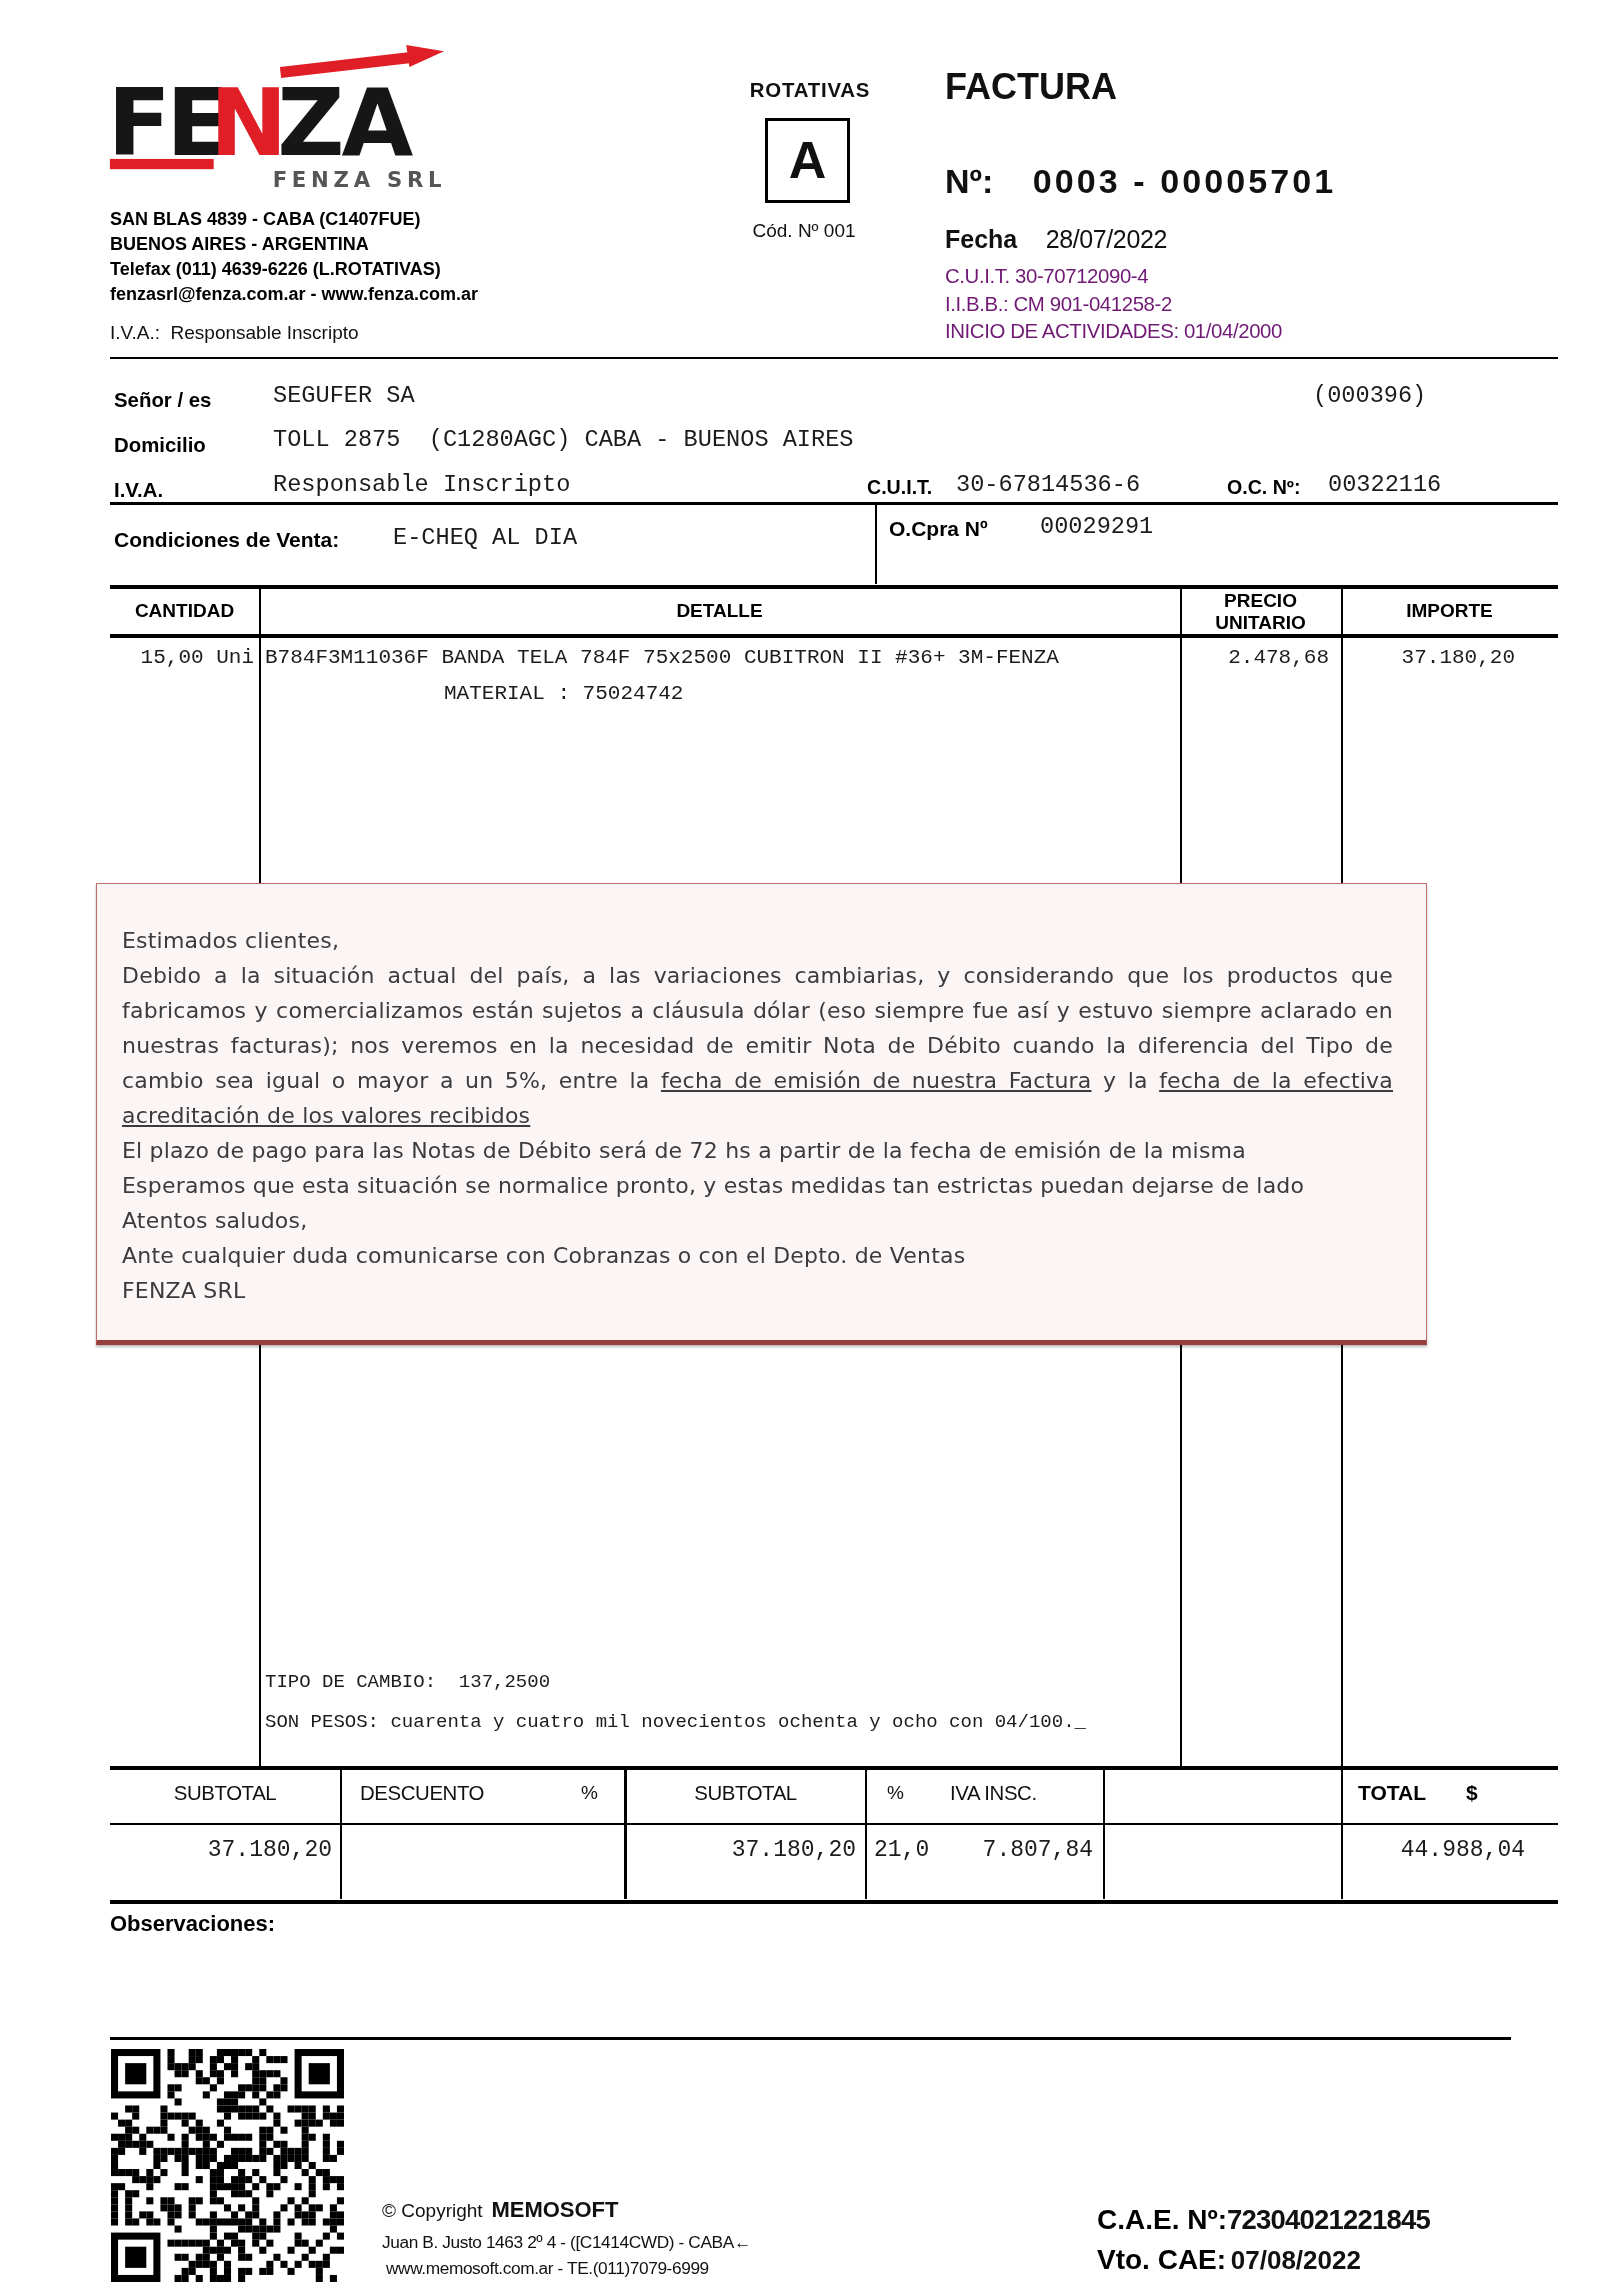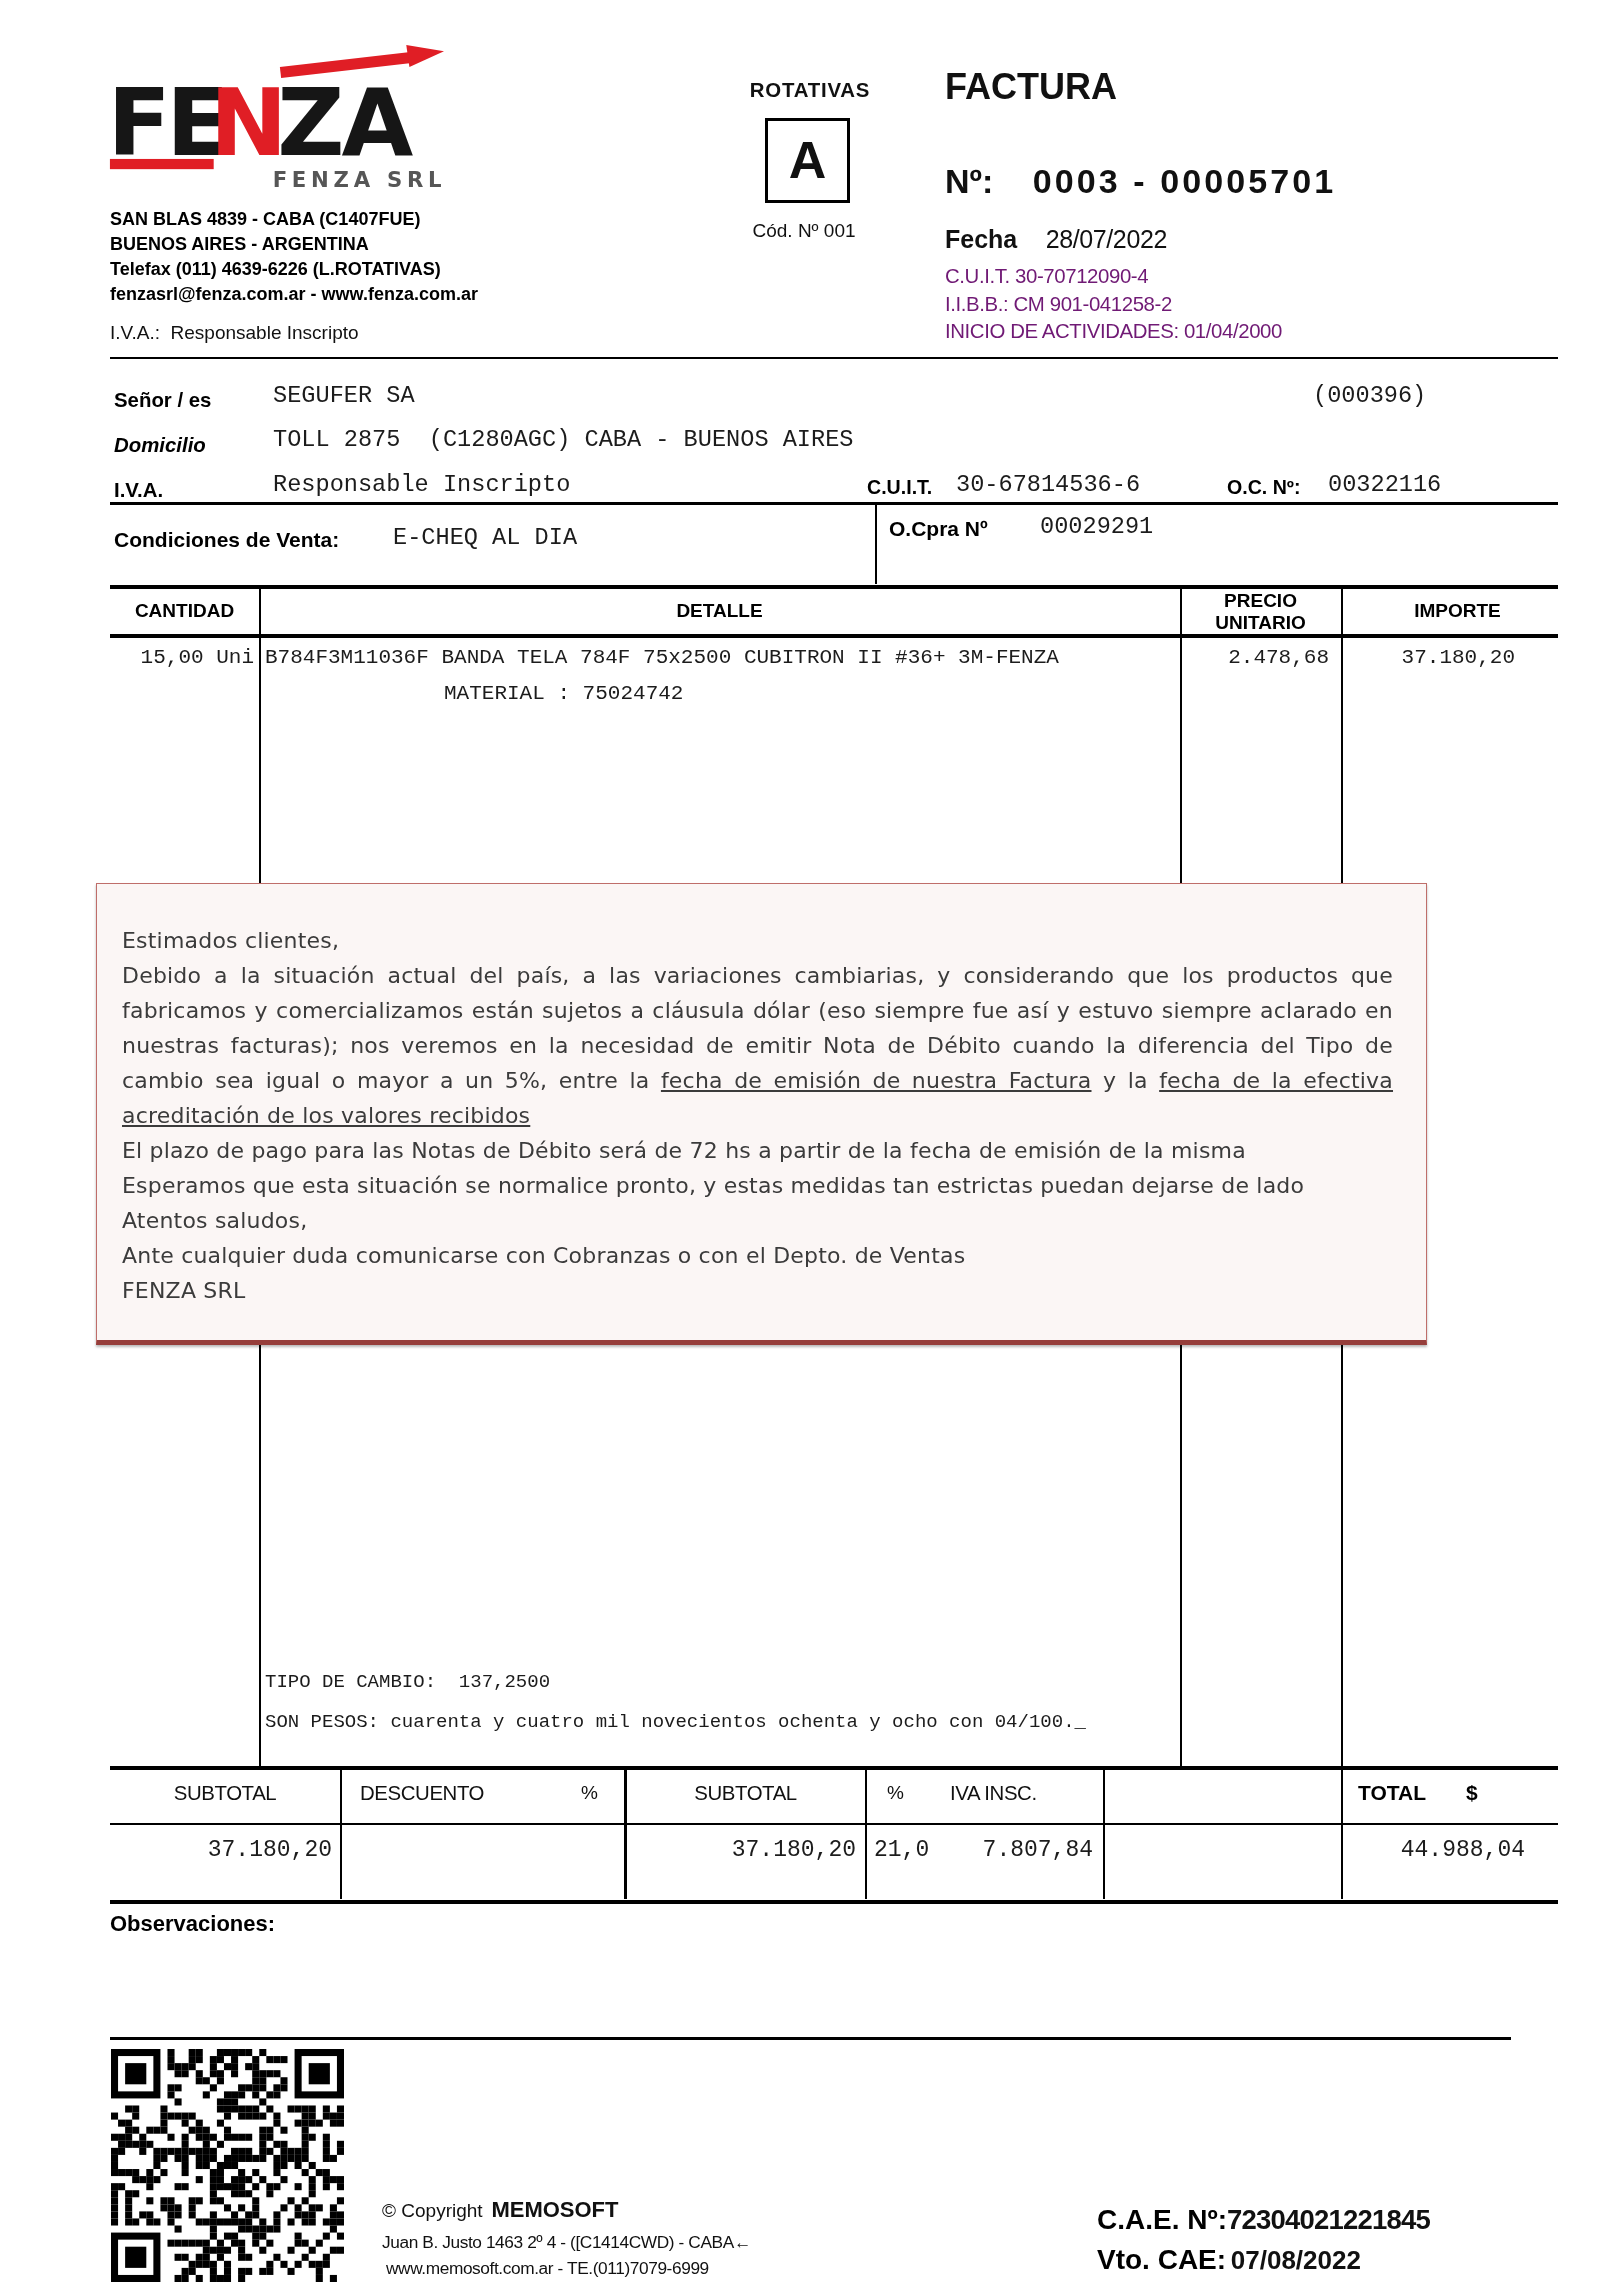--- a/index.html
+++ b/index.html
@@ -62,21 +62,21 @@
   <div class="abs doc-small" style="left:945px;top:265px;">C.U.I.T. 30-70712090-4</div>
   <div class="abs doc-small" style="left:945px;top:293px;">I.I.B.B.: CM 901-041258-2</div>
   <div class="abs doc-small" style="left:945px;top:320px;">INICIO DE ACTIVIDADES: 01/04/2000</div>
 
   <div class="hline" style="left:110px;top:357px;width:1448px;height:2.4px;"></div>
 
   <div class="abs lbl" style="left:114px;top:389px;font-size:20.4px;">Señor / es</div>
   <div class="abs mono" style="left:273px;top:382px;font-size:23.6px;">SEGUFER SA</div>
   <div class="abs mono" style="left:1313px;top:382px;font-size:23.6px;">(000396)</div>
 
-  <div class="abs lbl" style="left:114px;top:434px;font-size:20.4px;font-style:italic;">Domicilio</div>
+  <div class="abs lbl" style="left:114px;top:434px;font-size:20.4px;">Domicilio</div>
   <div class="abs mono" style="left:273px;top:426px;font-size:23.6px;">TOLL 2875  (C1280AGC) CABA - BUENOS AIRES</div>
 
   <div class="abs lbl" style="left:114px;top:479px;font-size:20.4px;">I.V.A.</div>
   <div class="abs mono" style="left:273px;top:471px;font-size:23.6px;">Responsable Inscripto</div>
   <div class="abs lbl" style="left:867px;top:476px;font-size:19.6px;">C.U.I.T.</div>
   <div class="abs mono" style="left:956px;top:471px;font-size:23.6px;">30-67814536-6</div>
   <div class="abs lbl" style="left:1227px;top:476px;font-size:19.6px;">O.C. Nº:</div>
   <div class="abs mono" style="left:1328px;top:471px;font-size:23.6px;">00322116</div>
 
   <div class="hline" style="left:110px;top:502px;width:1448px;height:3.1px;"></div>
@@ -90,21 +90,21 @@
   <div class="hline" style="left:110px;top:585px;width:1448px;height:3.9px;"></div>
   <div class="hline" style="left:110px;top:634px;width:1448px;height:3.9px;"></div>
   <div class="vline" style="left:259px;top:585px;width:1.6px;height:1182px;"></div>
   <div class="vline" style="left:1180px;top:585px;width:1.6px;height:1182px;"></div>
   <div class="vline" style="left:1341px;top:585px;width:1.6px;height:1182px;"></div>
 
   <div class="abs th center" style="left:110px;top:600px;width:149px;">CANTIDAD</div>
   <div class="abs th center" style="left:259px;top:600px;width:921px;">DETALLE</div>
   <div class="abs th center" style="left:1180px;top:590px;width:161px;">PRECIO</div>
   <div class="abs th center" style="left:1180px;top:612px;width:161px;">UNITARIO</div>
-  <div class="abs th center" style="left:1341px;top:600px;width:217px;margin-left:8px;">IMPORTE</div>
+  <div class="abs th center" style="left:1341px;top:600px;width:217px;">IMPORTE</div>
 
   <div class="abs mono right" style="left:110px;top:646px;width:144px;font-size:21px;">15,00 Uni</div>
   <div class="abs mono" style="left:265px;top:646px;font-size:21px;">B784F3M11036F BANDA TELA 784F 75x2500 CUBITRON II #36+ 3M-FENZA</div>
   <div class="abs mono" style="left:444px;top:682px;font-size:21px;">MATERIAL : 75024742</div>
   <div class="abs mono right" style="left:1180px;top:646px;width:149px;font-size:21px;">2.478,68</div>
   <div class="abs mono right" style="left:1341px;top:646px;width:174px;font-size:21px;">37.180,20</div>
 
   <div id="notice-box">
     <p>Estimados clientes,</p>
     <p><span>Debido a la situación actual del país, a las variaciones cambiarias, y considerando que los productos que fabricamos y comercializamos están sujetos a cláusula dólar (eso siempre fue así y estuvo siempre aclarado en nuestras facturas); nos veremos en la necesidad de emitir Nota de Débito cuando la diferencia del Tipo de cambio sea igual o mayor a un 5%, entre la </span><span class="u">fecha de emisión de nuestra Factura</span><span> y la </span><span class="u">fecha de la efectiva acreditación de los valores recibidos</span></p>

